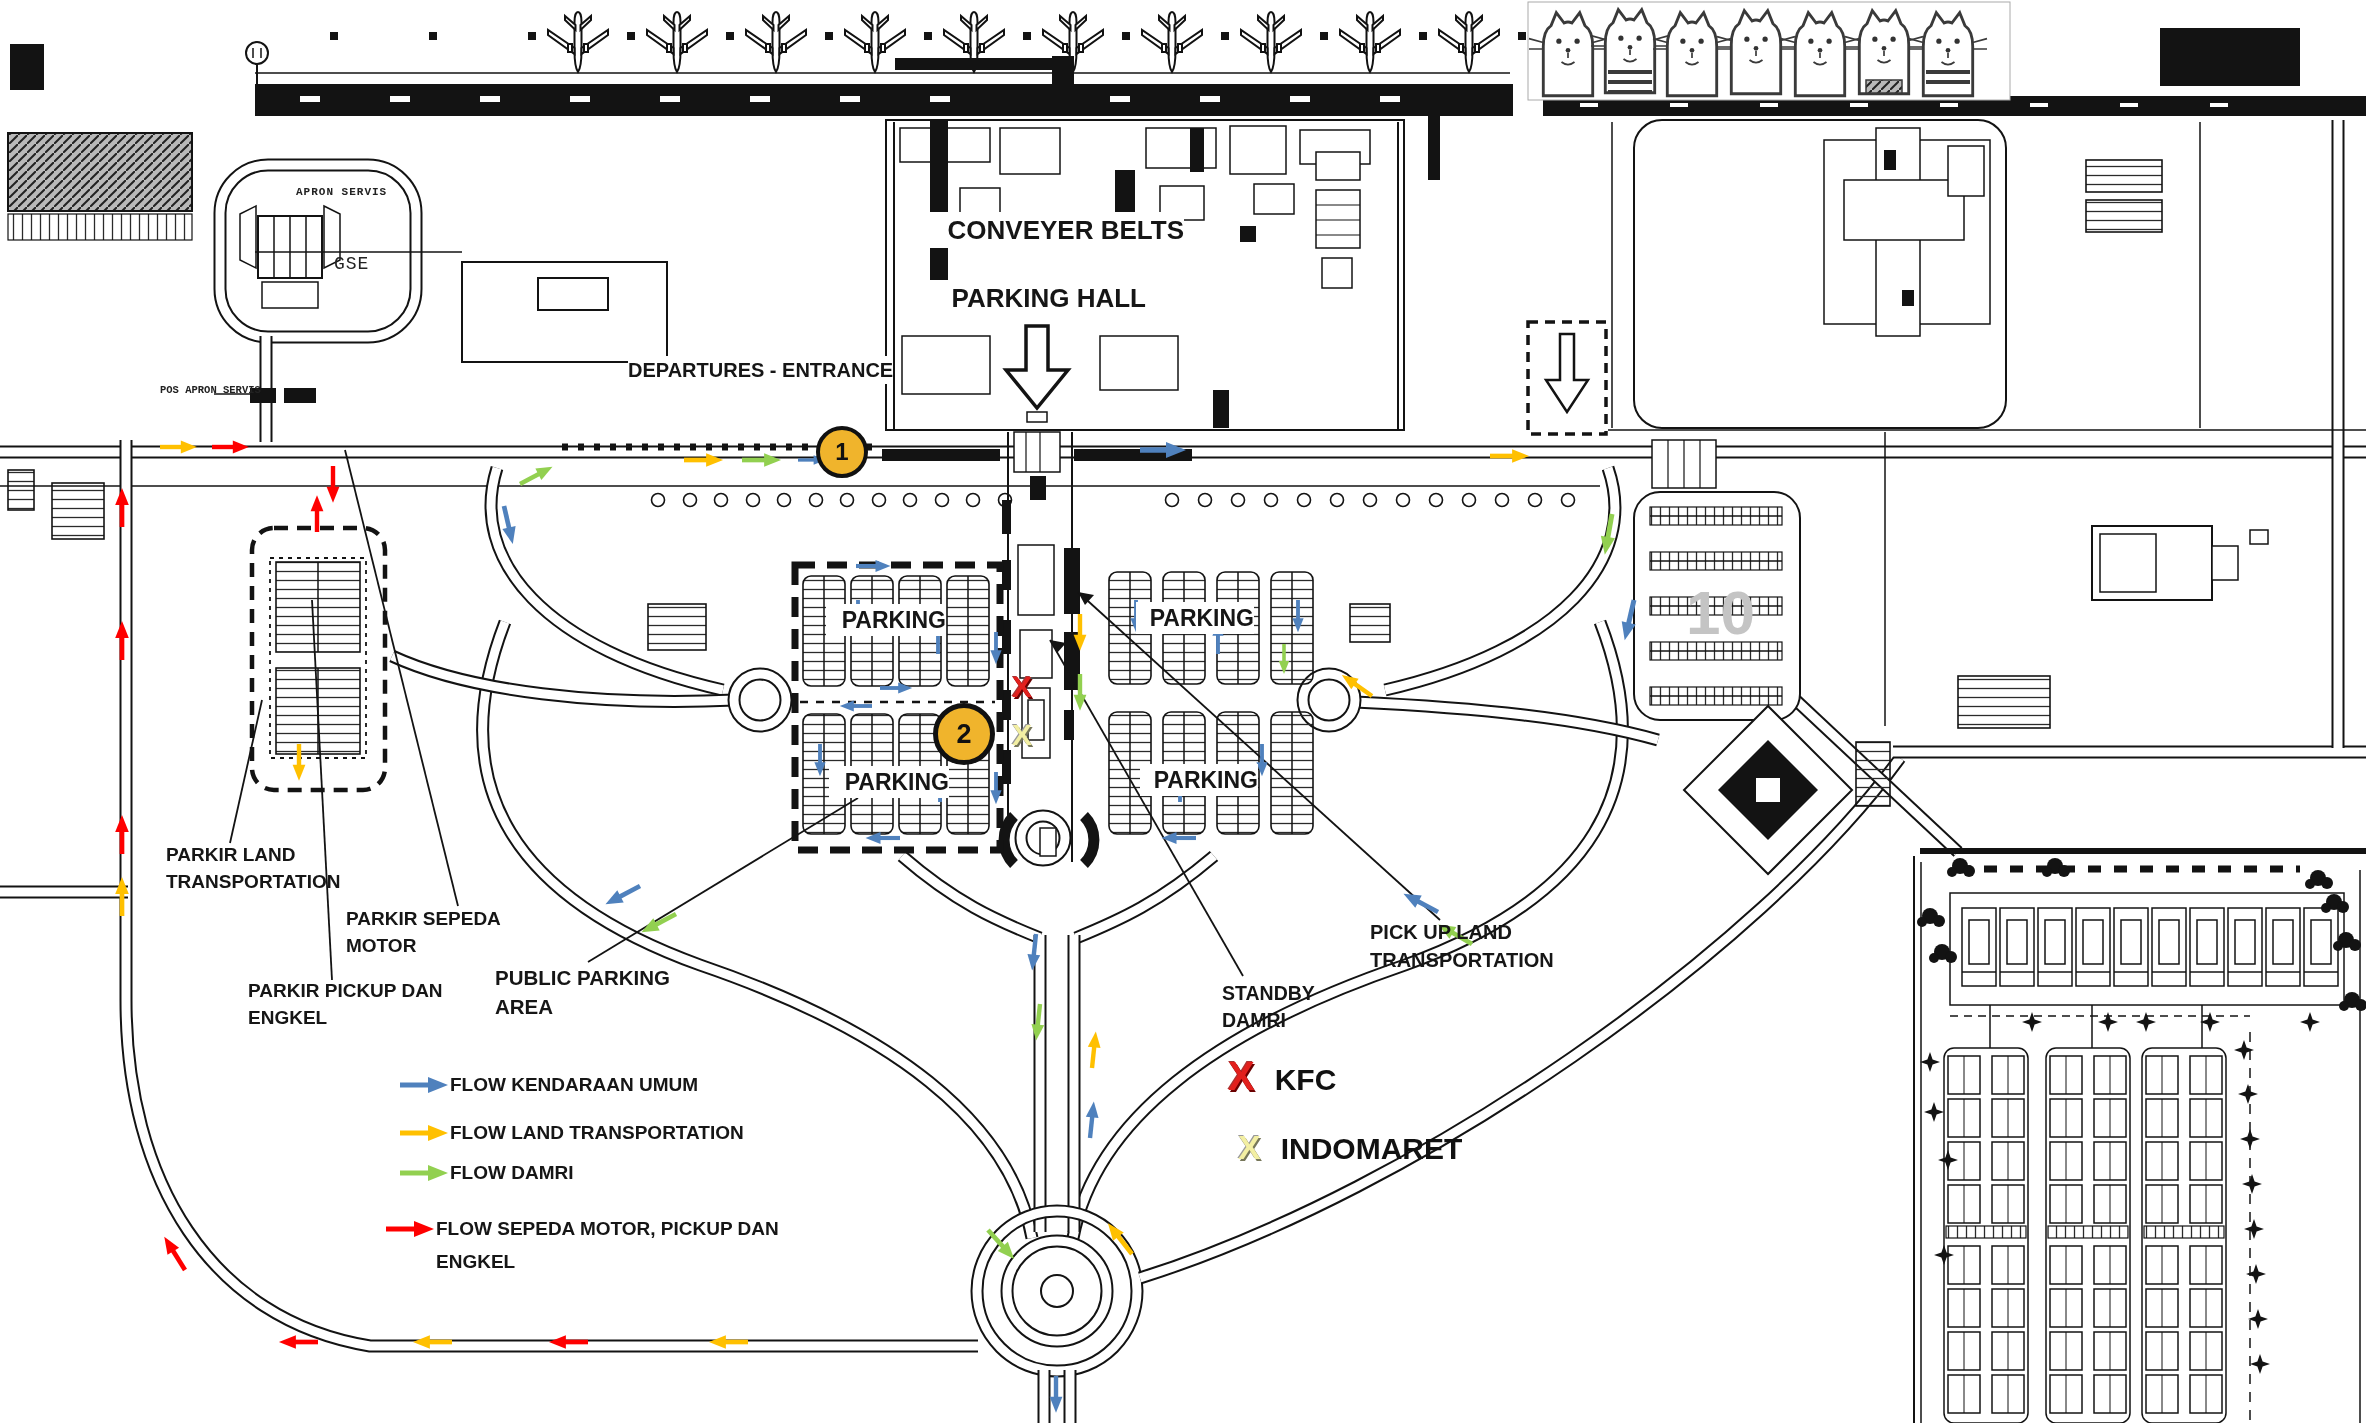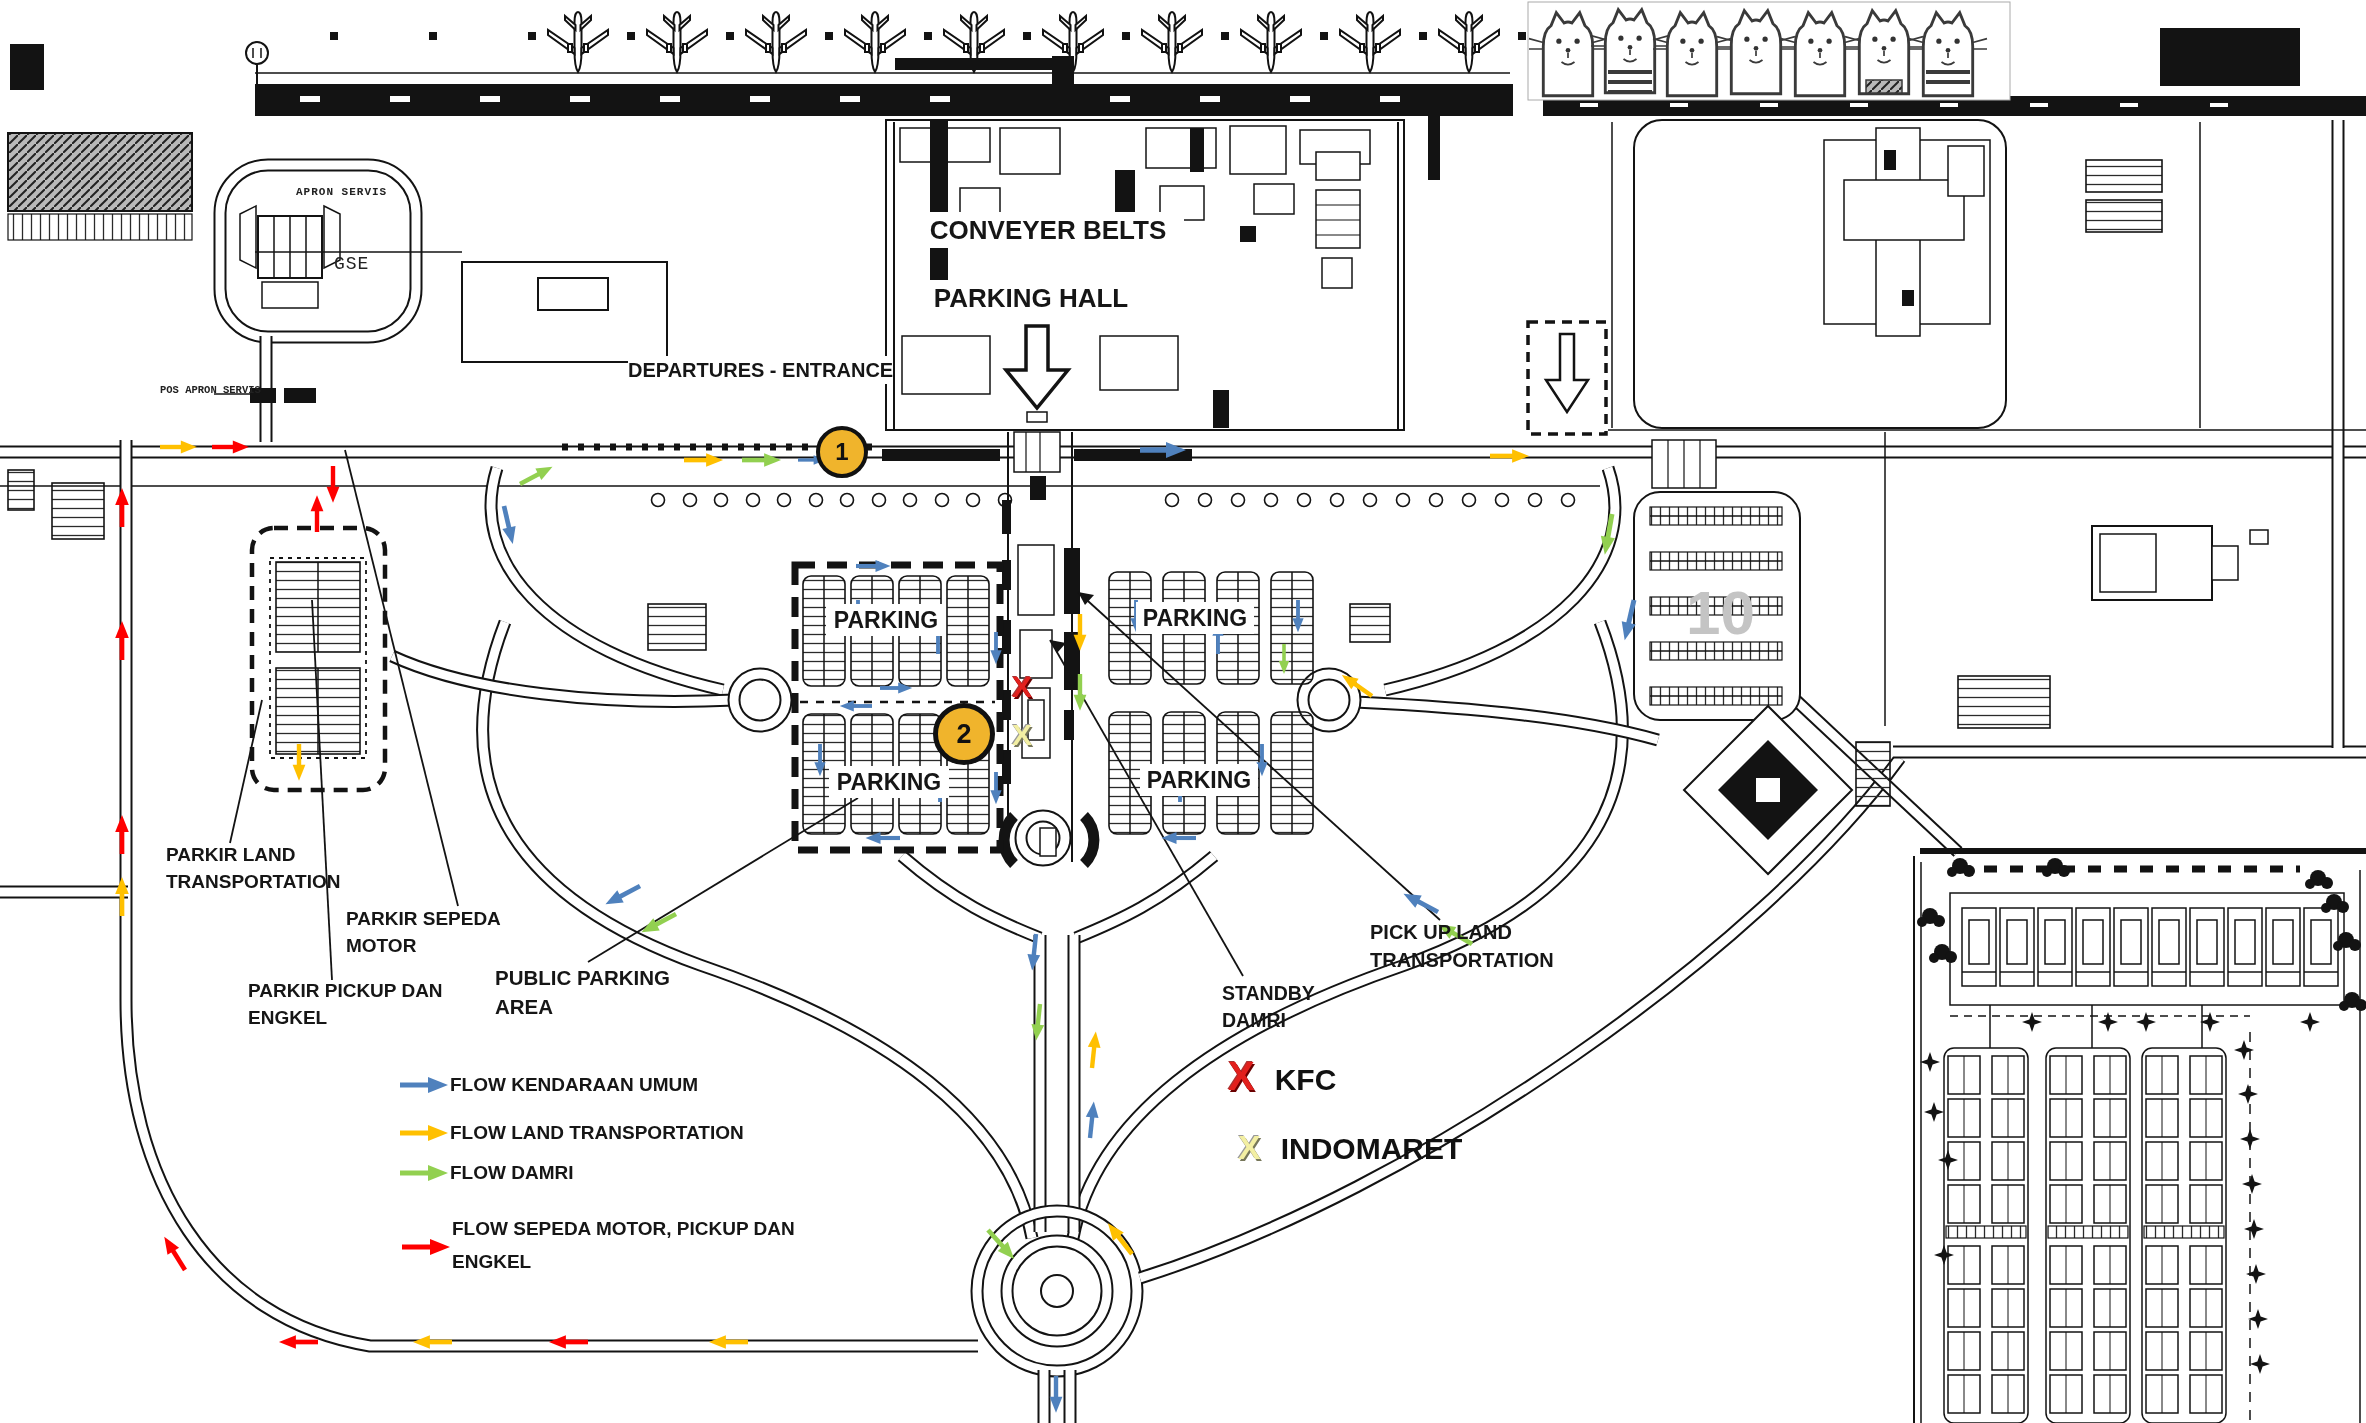--- a/index.html
+++ b/index.html
@@ -12,21 +12,21 @@
   .tl15{stroke:#131313;stroke-width:1.5;fill:none}
   .bld{fill:#fff;stroke:#131313;stroke-width:2}
   .bld1{fill:#fff;stroke:#131313;stroke-width:1.5}
   .blk{fill:#131313}
   .pkc{fill:url(#pk);stroke:#131313;stroke-width:1.6}
   .pkvc{fill:url(#pkv);stroke:#131313;stroke-width:1.2}
   .tree{fill:#fff;stroke:#131313;stroke-width:1.6}
   .c-b{color:#4F81BD}.c-y{color:#FFC000}.c-g{color:#92D050}.c-r{color:#FE0000}
   .lbl{position:absolute;font-weight:700;color:#161616;line-height:1.4;white-space:nowrap}
   .lbl span{display:block}
-  .box{background:#fff;text-align:center}
+  .box{background:#fff;text-align:right}
   .cad{font-family:"Liberation Mono",monospace;font-weight:700;color:#222;white-space:nowrap;position:absolute}
   .badge{position:absolute;border-radius:50%;background:#F0B42C;border:5px solid #111;
          display:flex;align-items:center;justify-content:center;font-weight:700;color:#111}
   .mapx{position:absolute;font-weight:800;line-height:1}
   .xred{color:#E2201D;text-shadow:1.5px 1.5px 0 #6b0000,-1px -1px 0 #a33}
   .xyel{color:#F3EFA3;text-shadow:1.5px 1.5px 0 #77775a,-1px -1px 0 #999}
   .leg-row{position:absolute;display:flex;align-items:center;}
   .leg-row .txt{font-weight:700;font-size:19px;color:#161616;line-height:1.35}
   .place-row{position:absolute;display:flex;align-items:baseline;gap:20px}
   .place-row .pname{font-weight:700;font-size:30px;color:#111}
@@ -629,21 +629,21 @@
     </svg>
     <span class="txt">FLOW LAND TRANSPORTATION</span>
   </div>
   <div class="leg-row" style="left:398px;top:1160px">
     <svg width="52" height="20" viewBox="0 0 52 20" class="c-g">
       <path d="M2,10 H32" stroke="currentColor" stroke-width="5"></path>
           <path d="M30,2 L50,10 L30,18 Z" fill="currentColor"></path>
     </svg>
     <span class="txt">FLOW DAMRI</span>
   </div>
-  <div class="leg-row" style="left:400px;top:1216px;align-items:center">
+  <div class="leg-row" style="left:384px;top:1216px;align-items:flex-start">
     <svg width="52" height="20" viewBox="0 0 52 20" class="c-r" style="margin-top:3px">
       <path d="M2,10 H32" stroke="currentColor" stroke-width="5"></path>
           <path d="M30,2 L50,10 L30,18 Z" fill="currentColor"></path>
     </svg>
     <span class="txt">
       <span style="display:block">FLOW SEPEDA MOTOR, PICKUP DAN</span>
       <span style="display:block;margin-top:7px">ENGKEL</span>
     </span>
   </div>
 

